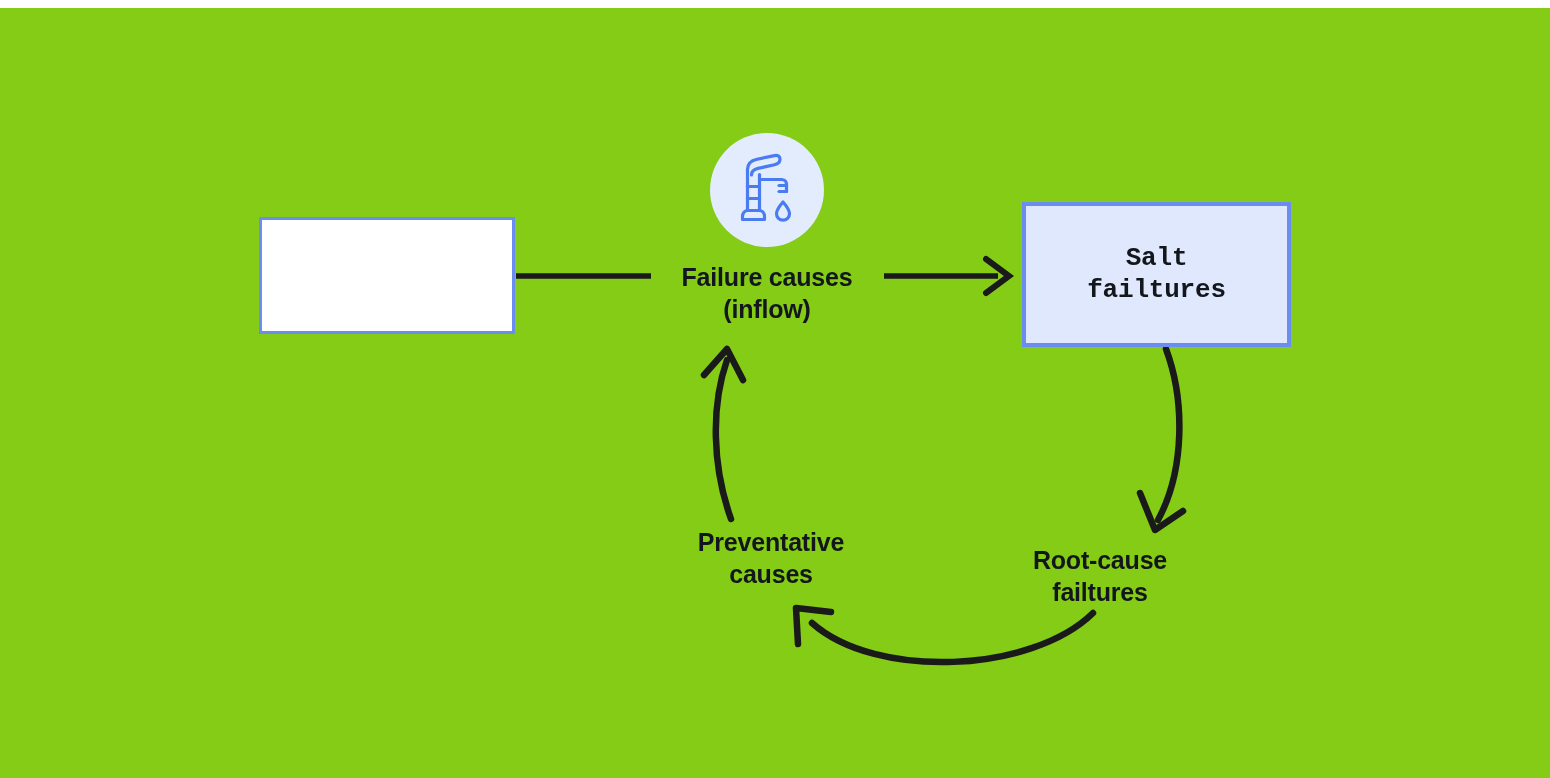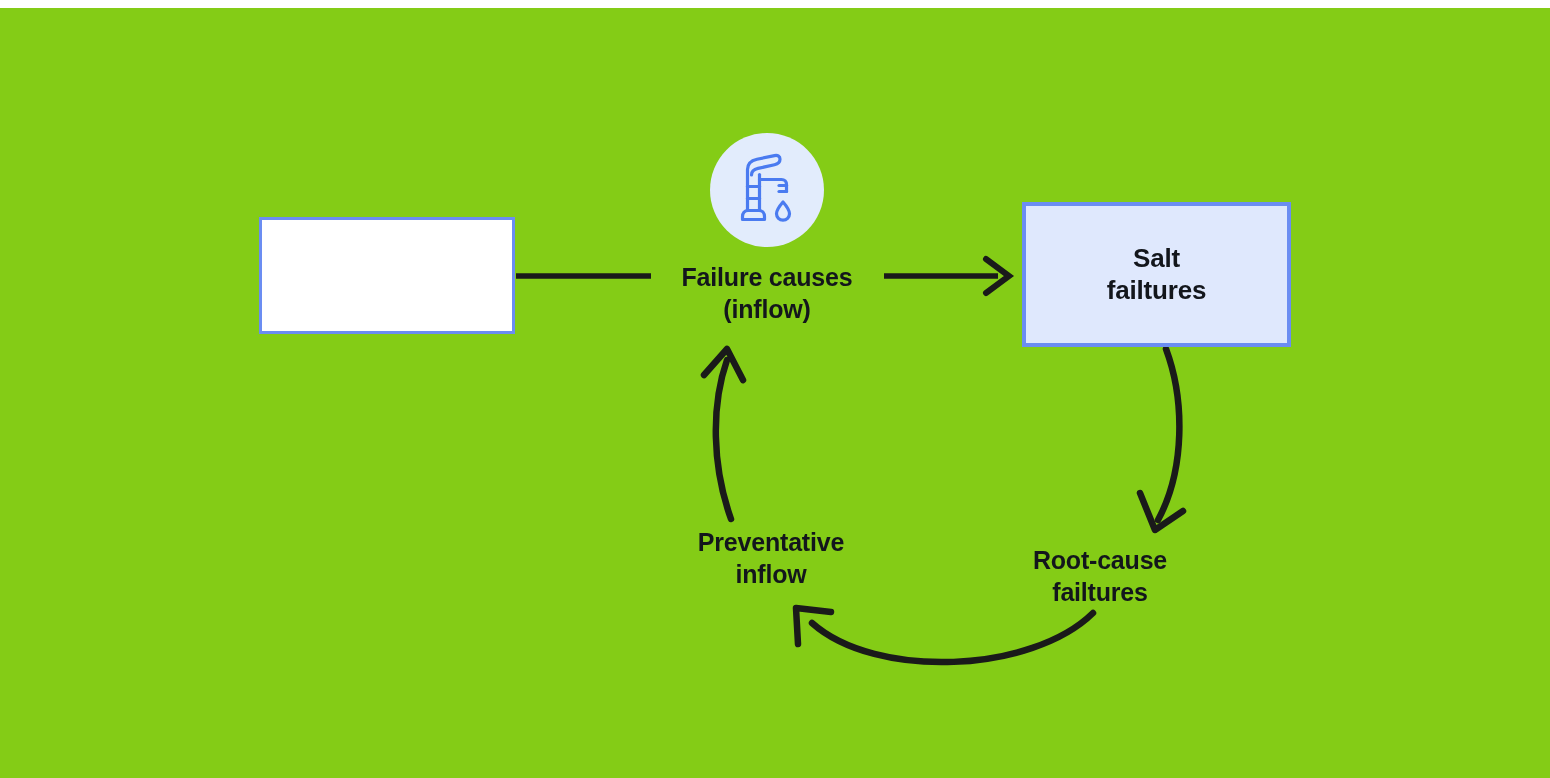--- a/index.html
+++ b/index.html
@@ -27,20 +27,21 @@
     width: 1550px;
     height: 778px;
   }
   .node-box {
     position: absolute;
     box-sizing: border-box;
     display: flex;
     align-items: center;
     justify-content: center;
     text-align: center;
+    font-family: Liberation Mono, monospace;
   }
   #stock-source-box {
     left: 259px;
     top: 209px;
     width: 256px;
     height: 117px;
     border: 3px solid #6b8df2;
     background: #ffffff;
   }
   #stock-target-box {
@@ -163,18 +164,18 @@
 
   <div class="flow-label" id="label-inflow">Failure causes
 (inflow)</div>
 
   <div class="node-box" id="stock-target-box">
     <span class="node-label">Salt
 failtures</span>
   </div>
 
   <div class="flow-label" id="label-preventative">Preventative
-inflow</div>
+causes</div>
 
   <div class="flow-label" id="label-rootcause">Root-cause
 failtures</div>
 
 </div>
 
 </body></html>

